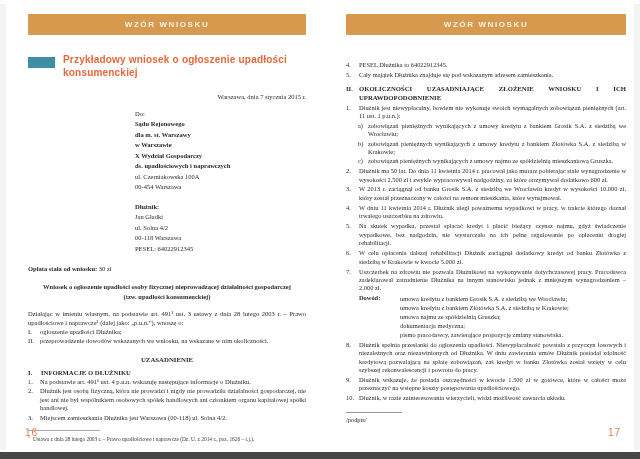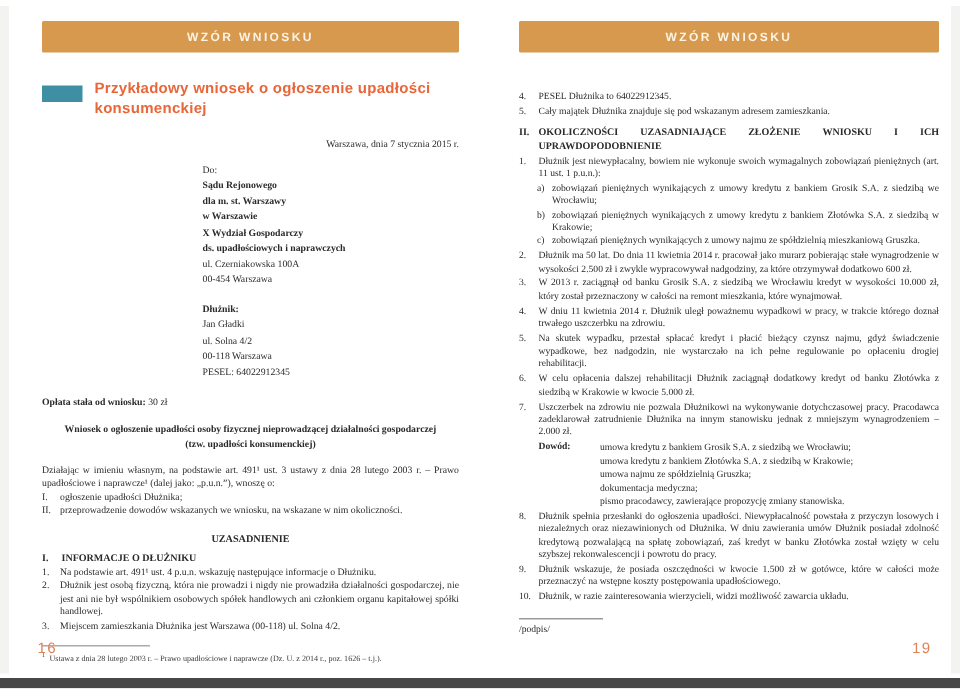--- a/index.html
+++ b/index.html
@@ -247,17 +247,17 @@
         <span class="txt">Dłużnik, w razie zainteresowania wierzycieli, widzi możliwość zawarcia układu.</span>
       </div>
 
       <div class="sig-sep"></div>
       <div class="sig-text">/podpis/</div>
 
     </div>
   </div>
 
   <div class="page-num pn-left">16</div>
-  <div class="page-num pn-right">19</div>
+  <div class="page-num pn-right">17</div>
 
   <div class="bottom-bar"></div>
 
 </div>
 
 </body></html>

